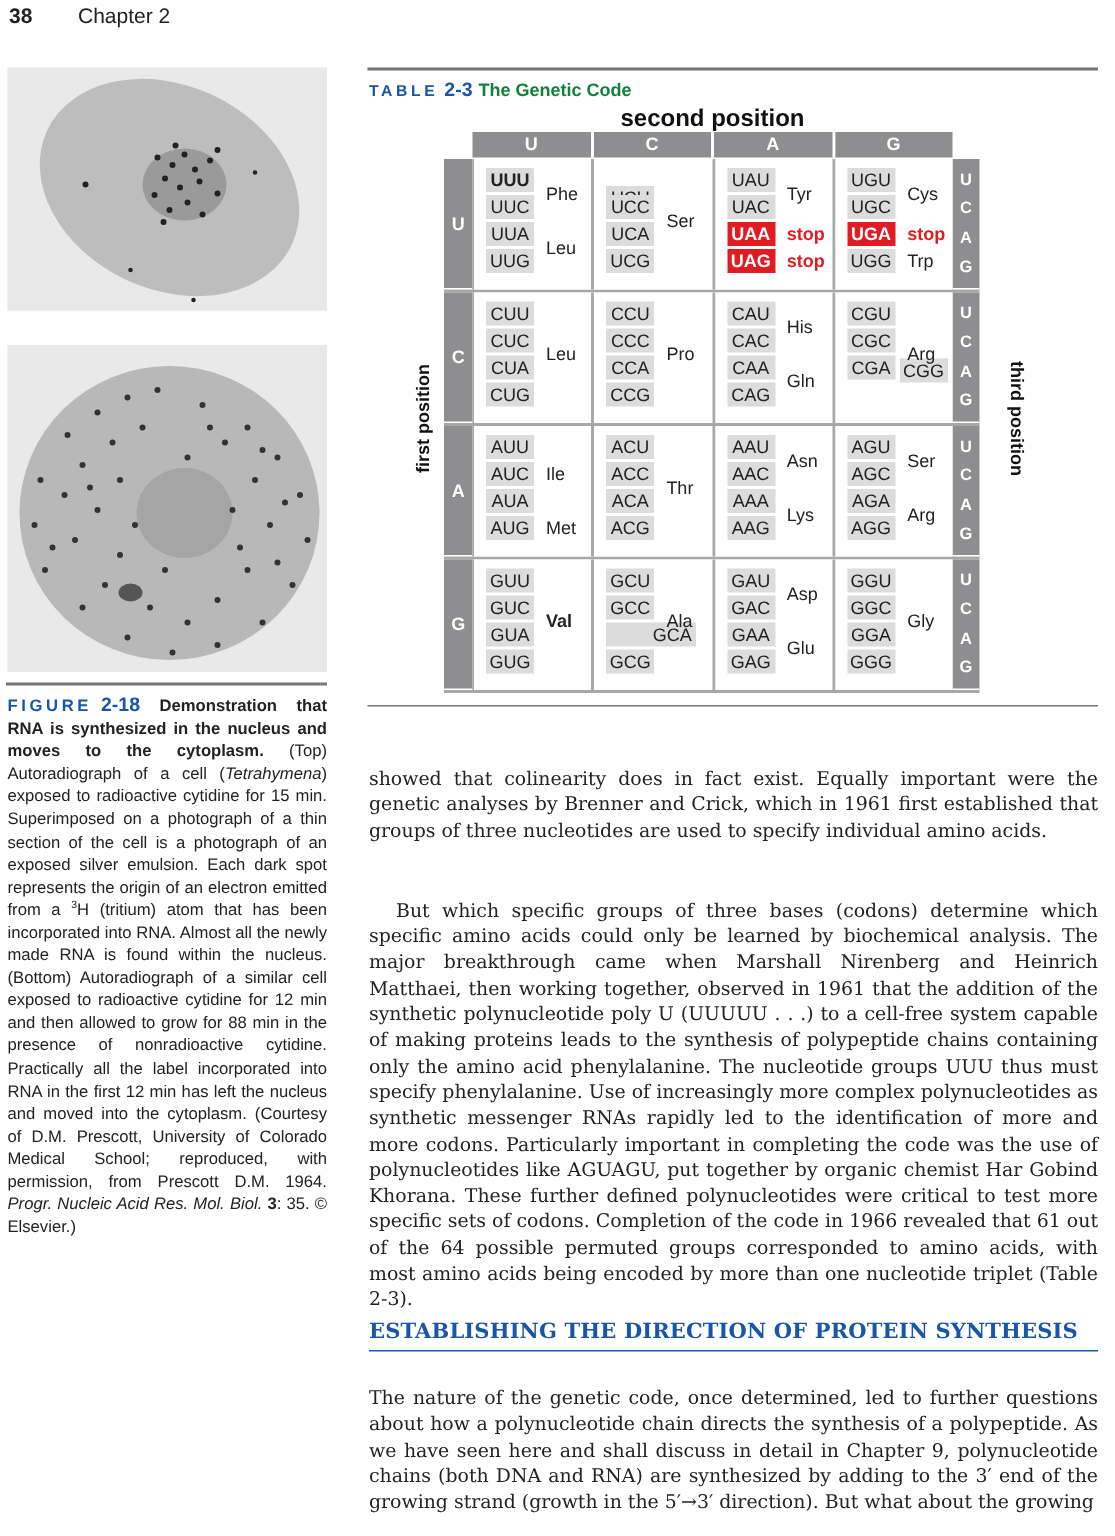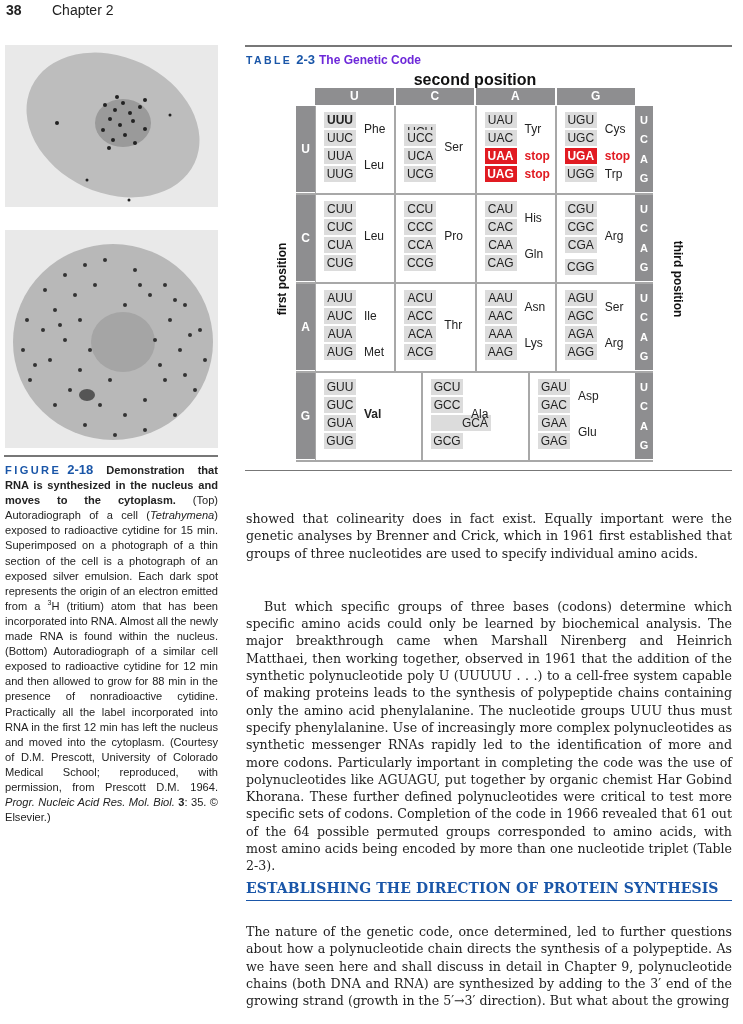--- a/index.html
+++ b/index.html
@@ -20,21 +20,21 @@
   .caption .num { color:#1a56a8; font-weight:bold; font-size:13px; margin-left:6px; }
   .caption b { font-weight:bold; }
   .caption i { font-style:italic; }
   .caption sup { font-size:7px; line-height:0; }
 
   
   .tbl-rule-top { position:absolute; left:245px; top:45px; width:487px; height:2px; background:#777; }
   .tbl-title { position:absolute; left:246px; top:52px; font-family:"Liberation Sans", sans-serif; font-size:12px; white-space:nowrap; }
   .tbl-title .lbl { color:#1a56a8; font-weight:bold; letter-spacing:2.4px; font-size:10.5px; }
   .tbl-title .num { color:#1a56a8; font-weight:bold; font-size:13px; margin:0 4px 0 4px; }
-  .tbl-title .name { font-weight:bold; color:#6d28d9;margin-top:11px; }
+  .tbl-title .name { font-weight:bold; color:#15803d;margin-top:11px; }
 
   .second-pos { position:absolute; left:315px; width:320px; top:71px; text-align:center; font-family:"Liberation Sans", sans-serif; font-weight:bold; font-size:16px; color:#111; }
   .col-heads { position:absolute; left:315px; top:88px; width:320px; height:17px; display:flex; }
   .col-head { flex:1; background:#8e8e90; color:#fff; font-family:"Liberation Sans", sans-serif; font-weight:bold; font-size:12px; text-align:center; line-height:17px; border-right:2px solid #fff; }
   .col-head:last-child { border-right:none; }
 
   .first-pos { position:absolute; left:262px; top:272px; transform:rotate(-90deg); transform-origin:center; font-family:"Liberation Sans", sans-serif; font-weight:bold; font-size:12px; color:#111; white-space:nowrap; width:100px; text-align:center; margin-left:-30px; }
   .third-pos { position:absolute; left:628px; top:272px; transform:rotate(90deg); transform-origin:center; font-family:"Liberation Sans", sans-serif; font-weight:bold; font-size:12px; color:#111; white-space:nowrap; width:100px; text-align:center; }
 
   .grid { position:absolute; left:296px; top:106px; width:357px; }
@@ -241,21 +241,21 @@
           <div class="codon bg" style="top: 24px;">CAC</div>
           <div class="codon bg" style="top: 42px;">CAA</div>
           <div class="codon bg" style="top: 60px;">CAG</div>
           <div class="aa" style="top: 15px;">His</div>
           <div class="aa" style="top: 51px;">Gln</div>
         </div>
         <div class="cell">
           <div class="codon bg" style="top: 6px;">CGU</div>
           <div class="codon bg" style="top: 24px;">CGC</div>
           <div class="codon bg" style="top: 42px;">CGA</div>
-          <div class="codon bg" style="top: 64px;">CGG</div>
+          <div class="codon bg" style="top: 44px; margin-left: 35px;">CGG</div>
           <div class="aa" style="top: 33px;">Arg</div>
         </div>
       </div>
       <div class="thirdhead">
         <span>U</span>
         <span>C</span>
         <span>A</span>
         <span>G</span>
       </div>
     </div>
@@ -319,20 +319,27 @@
           <div class="aa" style="top: 33px;">Ala</div>
         </div>
         <div class="cell">
           <div class="codon bg" style="top: 6px;">GAU</div>
           <div class="codon bg" style="top: 24px;">GAC</div>
           <div class="codon bg" style="top: 42px;">GAA</div>
           <div class="codon bg" style="top: 60px;">GAG</div>
           <div class="aa" style="top: 15px;">Asp</div>
           <div class="aa" style="top: 51px;">Glu</div>
         </div>
+        <div class="cell">
+          <div class="codon bg" style="top: 6px;">GGU</div>
+          <div class="codon bg" style="top: 24px;">GGC</div>
+          <div class="codon bg" style="top: 42px;">GGA</div>
+          <div class="codon bg" style="top: 60px;">GGG</div>
+          <div class="aa" style="top: 33px;">Gly</div>
+        </div>
       </div>
       <div class="thirdhead">
         <span>U</span>
         <span>C</span>
         <span>A</span>
         <span>G</span>
       </div>
     </div>
   </div>
 

